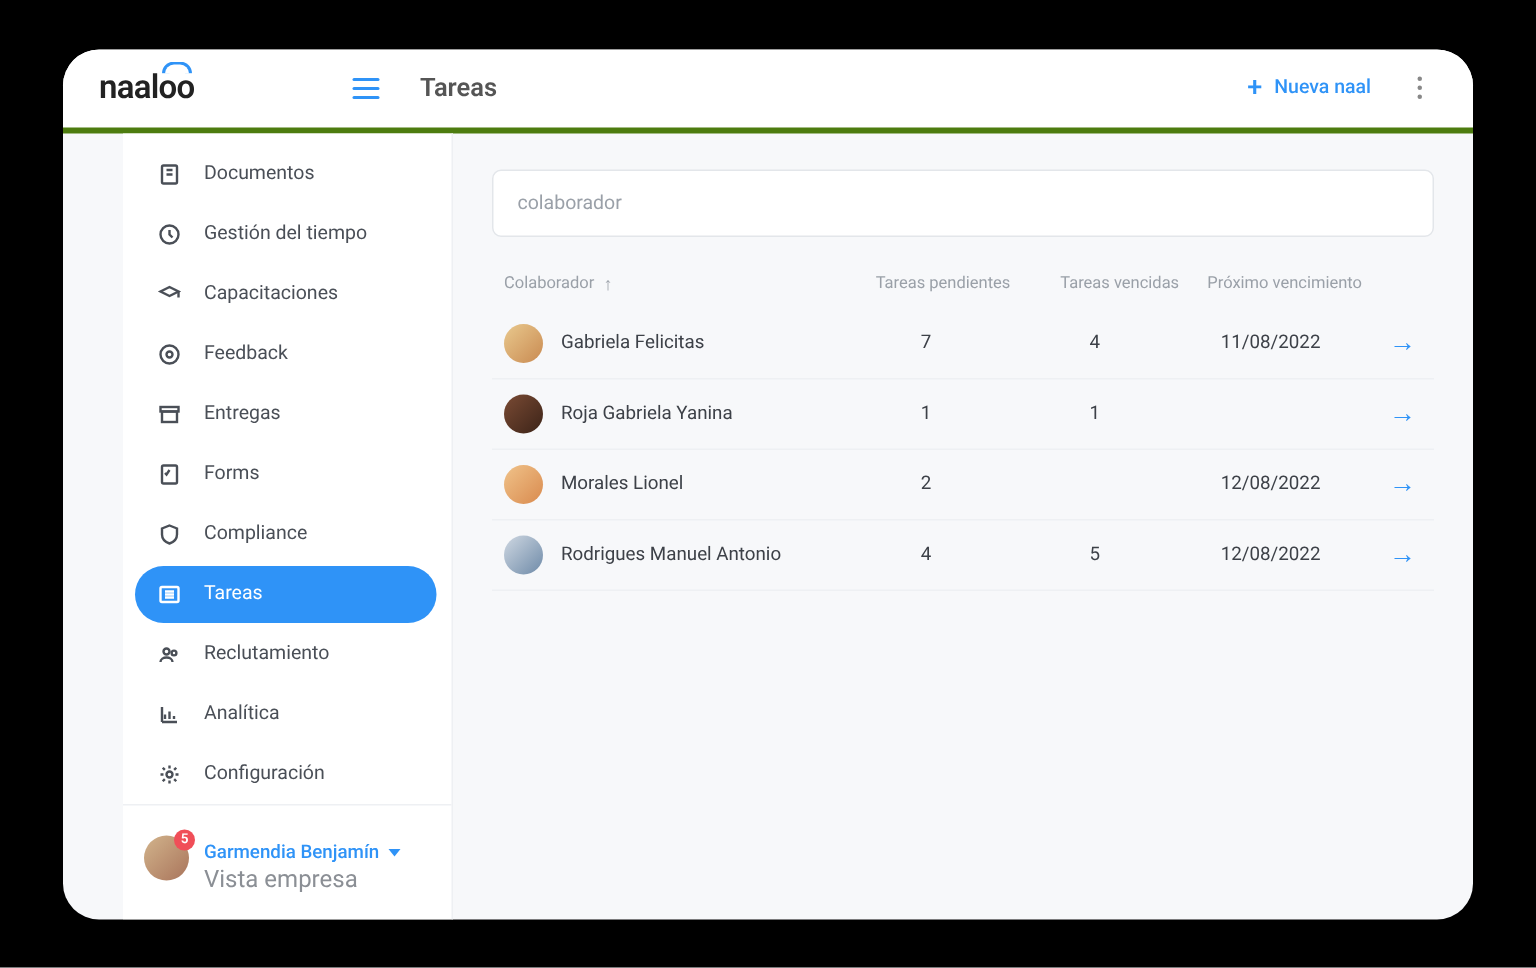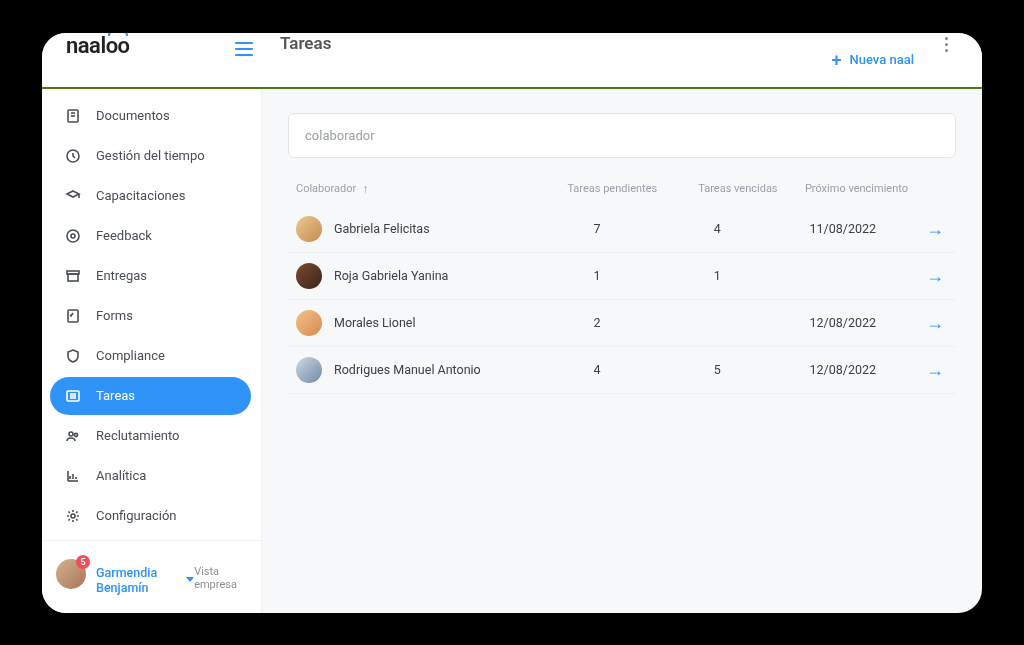--- a/index.html
+++ b/index.html
@@ -20,23 +20,24 @@
     border-radius: 24px;
     overflow: hidden;
     position: relative;
     display: flex;
     flex-direction: column;
     box-shadow: 0 4px 24px rgba(0,0,0,0.3);
   }
   .topbar {
     height: 56px;
     display: flex;
+    align-items: center;
     padding: 0 24px 0 16px;
     background: #fff;
-    border-bottom: 2px solid #4d7c0f;
+    border-bottom: 4px solid #4d7c0f;
   }
   .logo {
     font-size: 22px;
     font-weight: 600;
     color: #222;
     letter-spacing: -0.5px;
     width: 170px;
     padding-left: 8px;
   }
   .logo .oo { position: relative; }
@@ -87,20 +88,21 @@
     gap: 3px; cursor: pointer;
   }
   .kebab span {
     width: 3px; height: 3px;
     background: #888; border-radius: 50%;
   }
   .body-area {
     flex: 1;
     display: flex;
     min-height: 0;
+    padding-left: 40px;
   }
   .sidebar {
     width: 220px;
     background: #fff;
     border-right: 1px solid #eef0f3;
     display: flex;
     flex-direction: column;
     position: relative;
   }
   .sidebar-scroll {
@@ -150,30 +152,30 @@
     position: absolute;
     top: -4px; right: -4px;
     background: #f04e58;
     color: #fff;
     font-size: 9px;
     border-radius: 50%;
     width: 14px; height: 14px;
     display: flex; align-items: center; justify-content: center;
     font-weight: 600;
   }
-  .user-info { display: flex; flex-direction: row; margin-top: 12px; }
+  .user-info { display: flex; flex-direction: column; margin-top: 12px; }
   .user-name {
     color: #2f93f7;
     font-size: 12.5px;
     font-weight: 500;
     display: flex; align-items: center; gap: 4px;
   }
   .user-sub {
     color: #8b8f95;
-    font-size: 11px;
+    font-size: 16px;
   }
   .main {
     flex: 1;
     padding: 24px 26px;
     overflow: auto;
   }
   .search-box {
     background: #fff;
     border: 1px solid #e3e6ea;
     border-radius: 6px;

